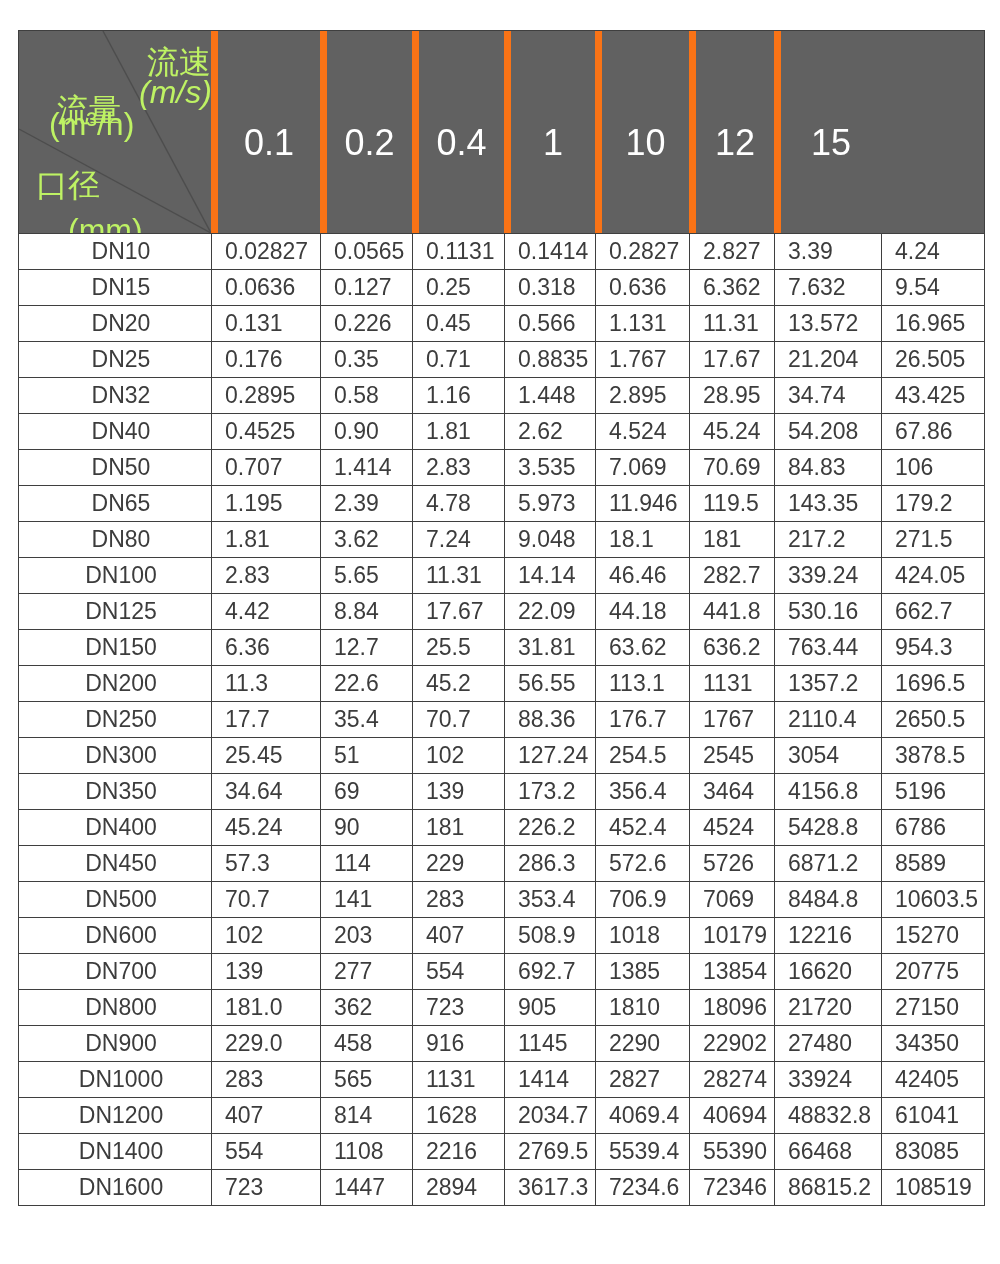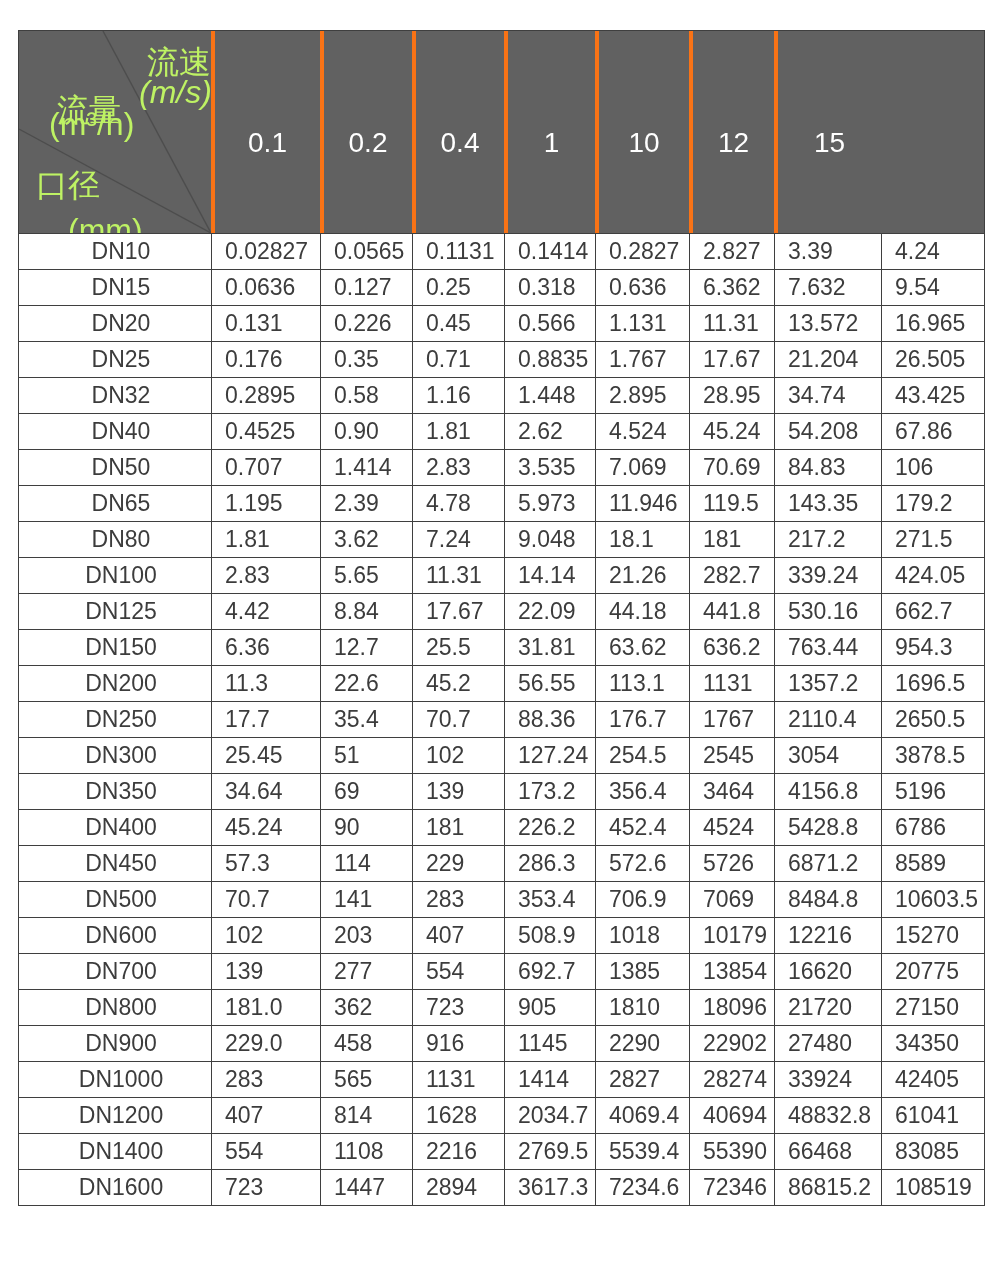--- a/index.html
+++ b/index.html
@@ -6,22 +6,22 @@
   html,body { width:1000px; height:1264px; background:#ffffff; overflow:hidden;
               font-family:"Liberation Sans","DejaVu Sans",sans-serif; }
 
   .flow-table { position:absolute; left:18px; top:30px; width:967px;
                 border:1px solid #3f3f3f; }
 
   
   .table-header { display:grid;
     grid-template-columns:192px 109px 92px 92px 91px 94px 85px 107px 1fr;
     height:202px; background:#616161; color:#ffffff; }
-  .vel-cell { border-left:4px solid #f97316; display:flex; align-items:center;
-              justify-content:center; font-size:28px; padding-top:22px; }
+  .vel-cell { border-left:7px solid #f97316; display:flex; align-items:center;
+              justify-content:center; font-size:36px; padding-top:22px; }
 
   .corner-cell { position:relative; overflow:hidden; }
   .corner-cell svg { position:absolute; left:0; top:0; }
   .corner-label { position:absolute; color:#bef264; font-size:32px;
                   white-space:nowrap; line-height:1.1;text-align:center; }
   .lbl-velocity      { left:128px; top:14px; }
   .lbl-velocity-unit { left:120px; top:44px;font-style:italic; }
   .lbl-flow          { left:38px;  top:62px; }
   .lbl-flow-unit     { left:30px;  top:76px; }
   .lbl-diameter      { left:17px;  top:137px; }
@@ -163,21 +163,21 @@
         <div class="cell">181</div>
         <div class="cell">217.2</div>
         <div class="cell">271.5</div>
       </div>
       <div class="table-row">
         <div class="cell dn">DN100</div>
         <div class="cell">2.83</div>
         <div class="cell">5.65</div>
         <div class="cell">11.31</div>
         <div class="cell">14.14</div>
-        <div class="cell">21.26</div>
+        <div class="cell">46.46</div>
         <div class="cell">282.7</div>
         <div class="cell">339.24</div>
         <div class="cell">424.05</div>
       </div>
       <div class="table-row">
         <div class="cell dn">DN125</div>
         <div class="cell">4.42</div>
         <div class="cell">8.84</div>
         <div class="cell">17.67</div>
         <div class="cell">22.09</div>

